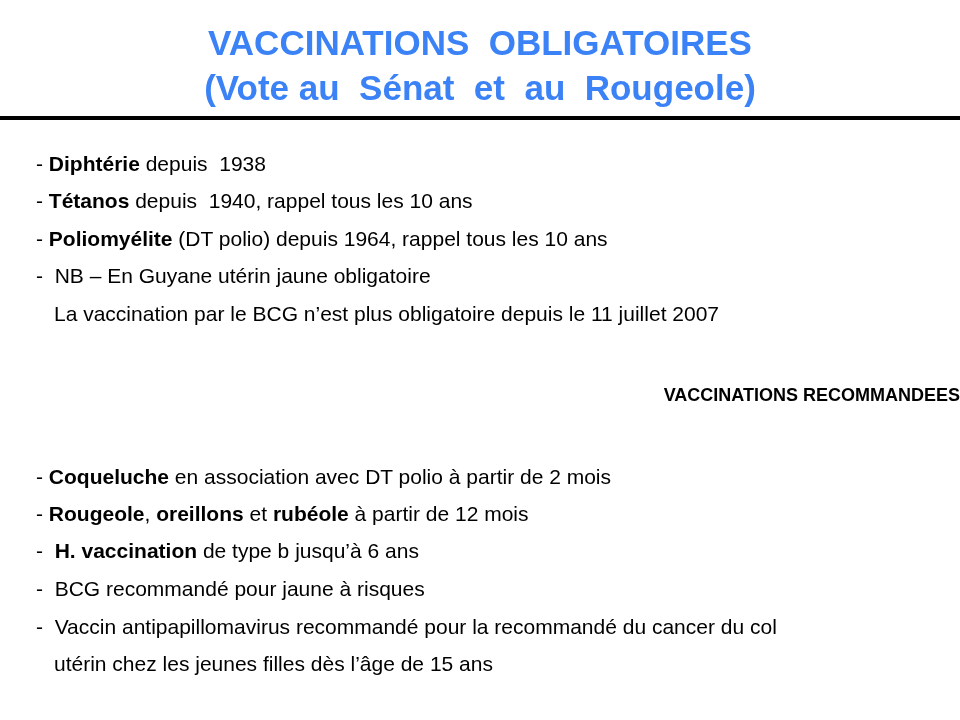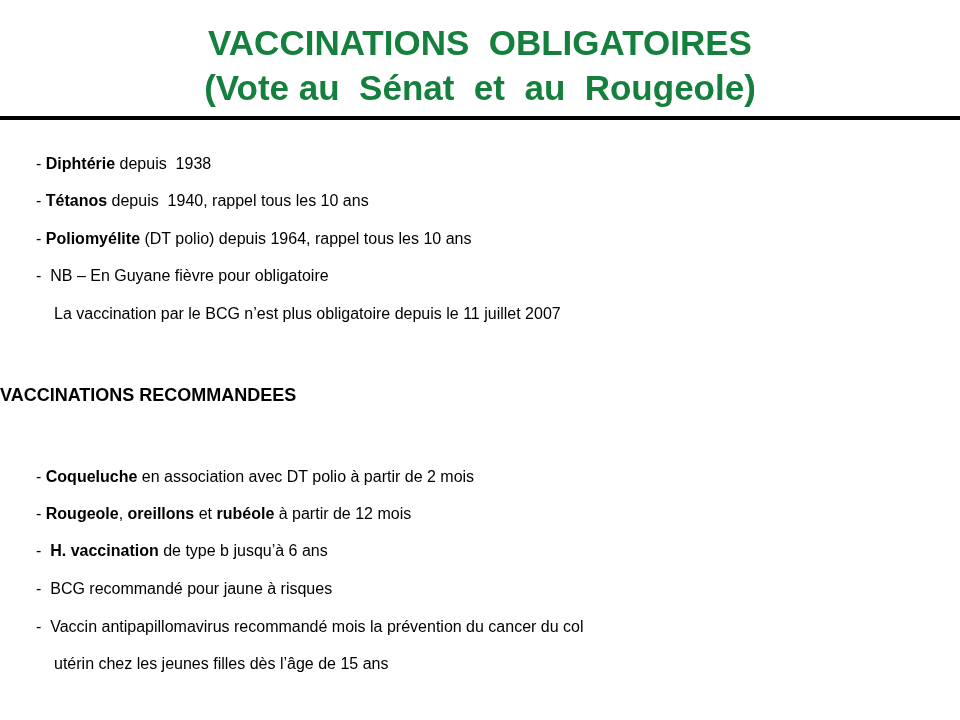--- a/index.html
+++ b/index.html
@@ -16,74 +16,74 @@
     color: #000000;
   }
   .title {
     position: absolute;
     left: 0;
     width: 960px;
     text-align: center;
     font-weight: bold;
     font-size: 35px;
     line-height: 40px;
-    color: #15803d;
+    color: #3b82f6;
     white-space: pre;
   }
   .title.l1 { top: 23px; }
   .title.l2 { top: 68px; }
   .rule {
     position: absolute;
     left: 0;
     top: 116px;
     width: 960px;
     height: 4px;
     background: #000000;
   }
   .line {
     position: absolute;
     left: 36px;
-    font-size: 16px;
+    font-size: 21px;
     line-height: 22px;
     white-space: pre;
   }
   .line b { font-weight: bold; }
   .indent { left: 54px; }
   .section-title {
     position: absolute;
     left: 0;
     width: 960px;
-    text-align: left;
+    text-align: right;
     font-weight: bold;
     font-size: 18px;
     line-height: 22px;
   }
 </style>
 </head>
 <body>
 
 <div class="title l1">VACCINATIONS  OBLIGATOIRES</div>
 <div class="title l2">(Vote au  Sénat  et  au  Rougeole)</div>
 <div class="rule"></div>
 
 <div class="line" style="top:153px"><span>- </span><b>Diphtérie</b><span> depuis  1938</span></div>
 
 <div class="line" style="top:190px"><span>- </span><b>Tétanos</b><span> depuis  1940, rappel tous les 10 ans</span></div>
 
 <div class="line" style="top:228px"><span>- </span><b>Poliomyélite</b><span> (DT polio) depuis 1964, rappel tous les 10 ans</span></div>
 
-<div class="line" style="top:265px"><span>-  </span><span>NB – En Guyane fièvre pour obligatoire</span></div>
+<div class="line" style="top:265px"><span>-  </span><span>NB – En Guyane utérin jaune obligatoire</span></div>
 
 <div class="line indent" style="top:303px">La vaccination par le BCG n’est plus obligatoire depuis le 11 juillet 2007</div>
 
 <div class="section-title" style="top:384px">VACCINATIONS RECOMMANDEES</div>
 
 <div class="line" style="top:466px"><span>- </span><b>Coqueluche</b><span> en association avec DT polio à partir de 2 mois</span></div>
 
 <div class="line" style="top:503px"><span>- </span><b>Rougeole</b><span>, </span><b>oreillons</b><span> et </span><b>rubéole</b><span> à partir de 12 mois</span></div>
 
 <div class="line" style="top:540px"><span>-  </span><b>H. vaccination</b><span> de type b jusqu’à 6 ans</span></div>
 
 <div class="line" style="top:578px"><span>-  </span><span>BCG recommandé pour jaune à risques</span></div>
 
-<div class="line" style="top:616px"><span>-  </span><span>Vaccin antipapillomavirus recommandé mois la prévention du cancer du col</span></div>
+<div class="line" style="top:616px"><span>-  </span><span>Vaccin antipapillomavirus recommandé pour la recommandé du cancer du col</span></div>
 
 <div class="line indent" style="top:653px">utérin chez les jeunes filles dès l’âge de 15 ans</div>
 
 </body></html>

